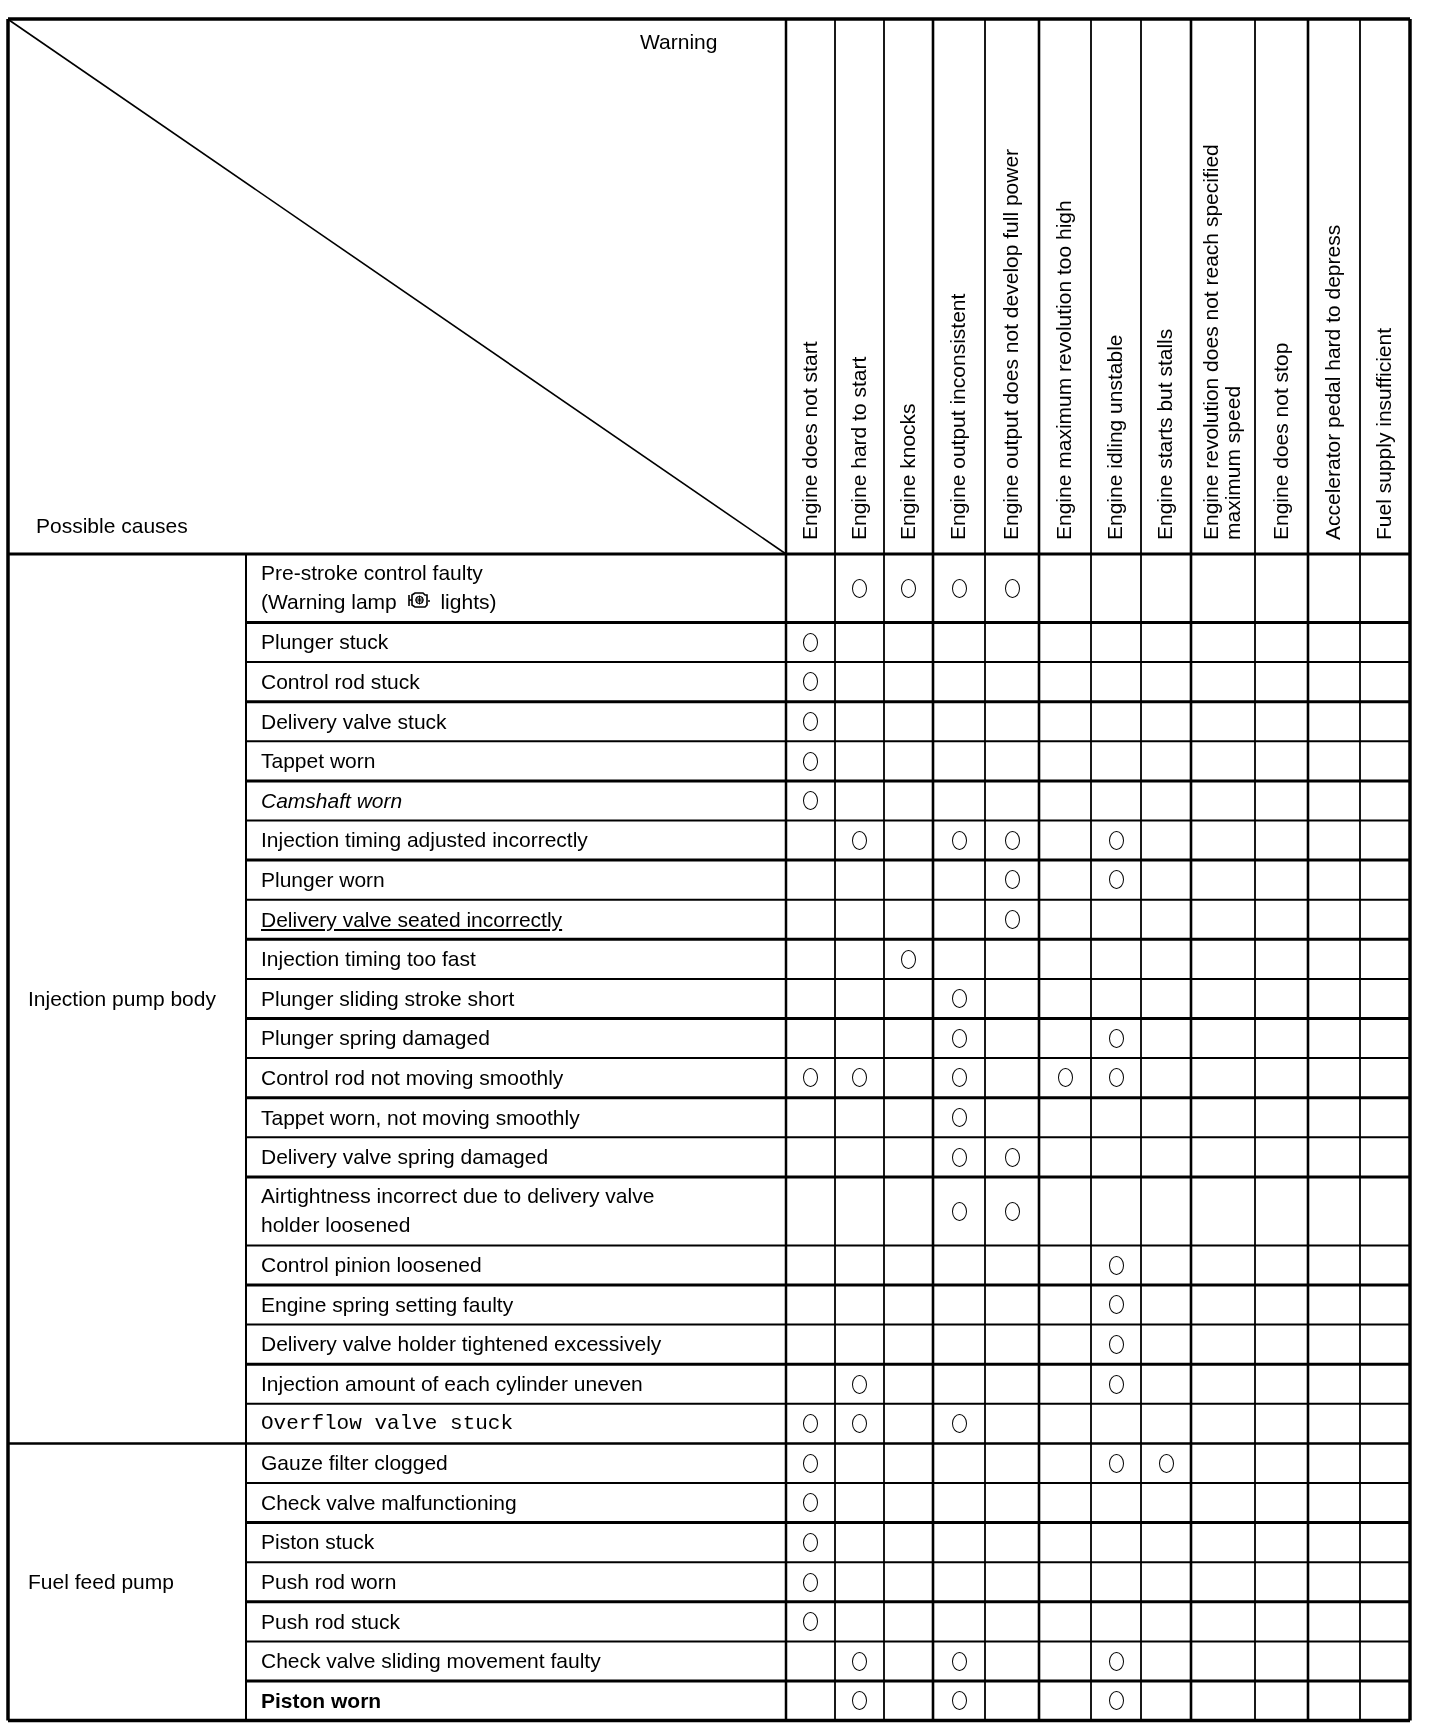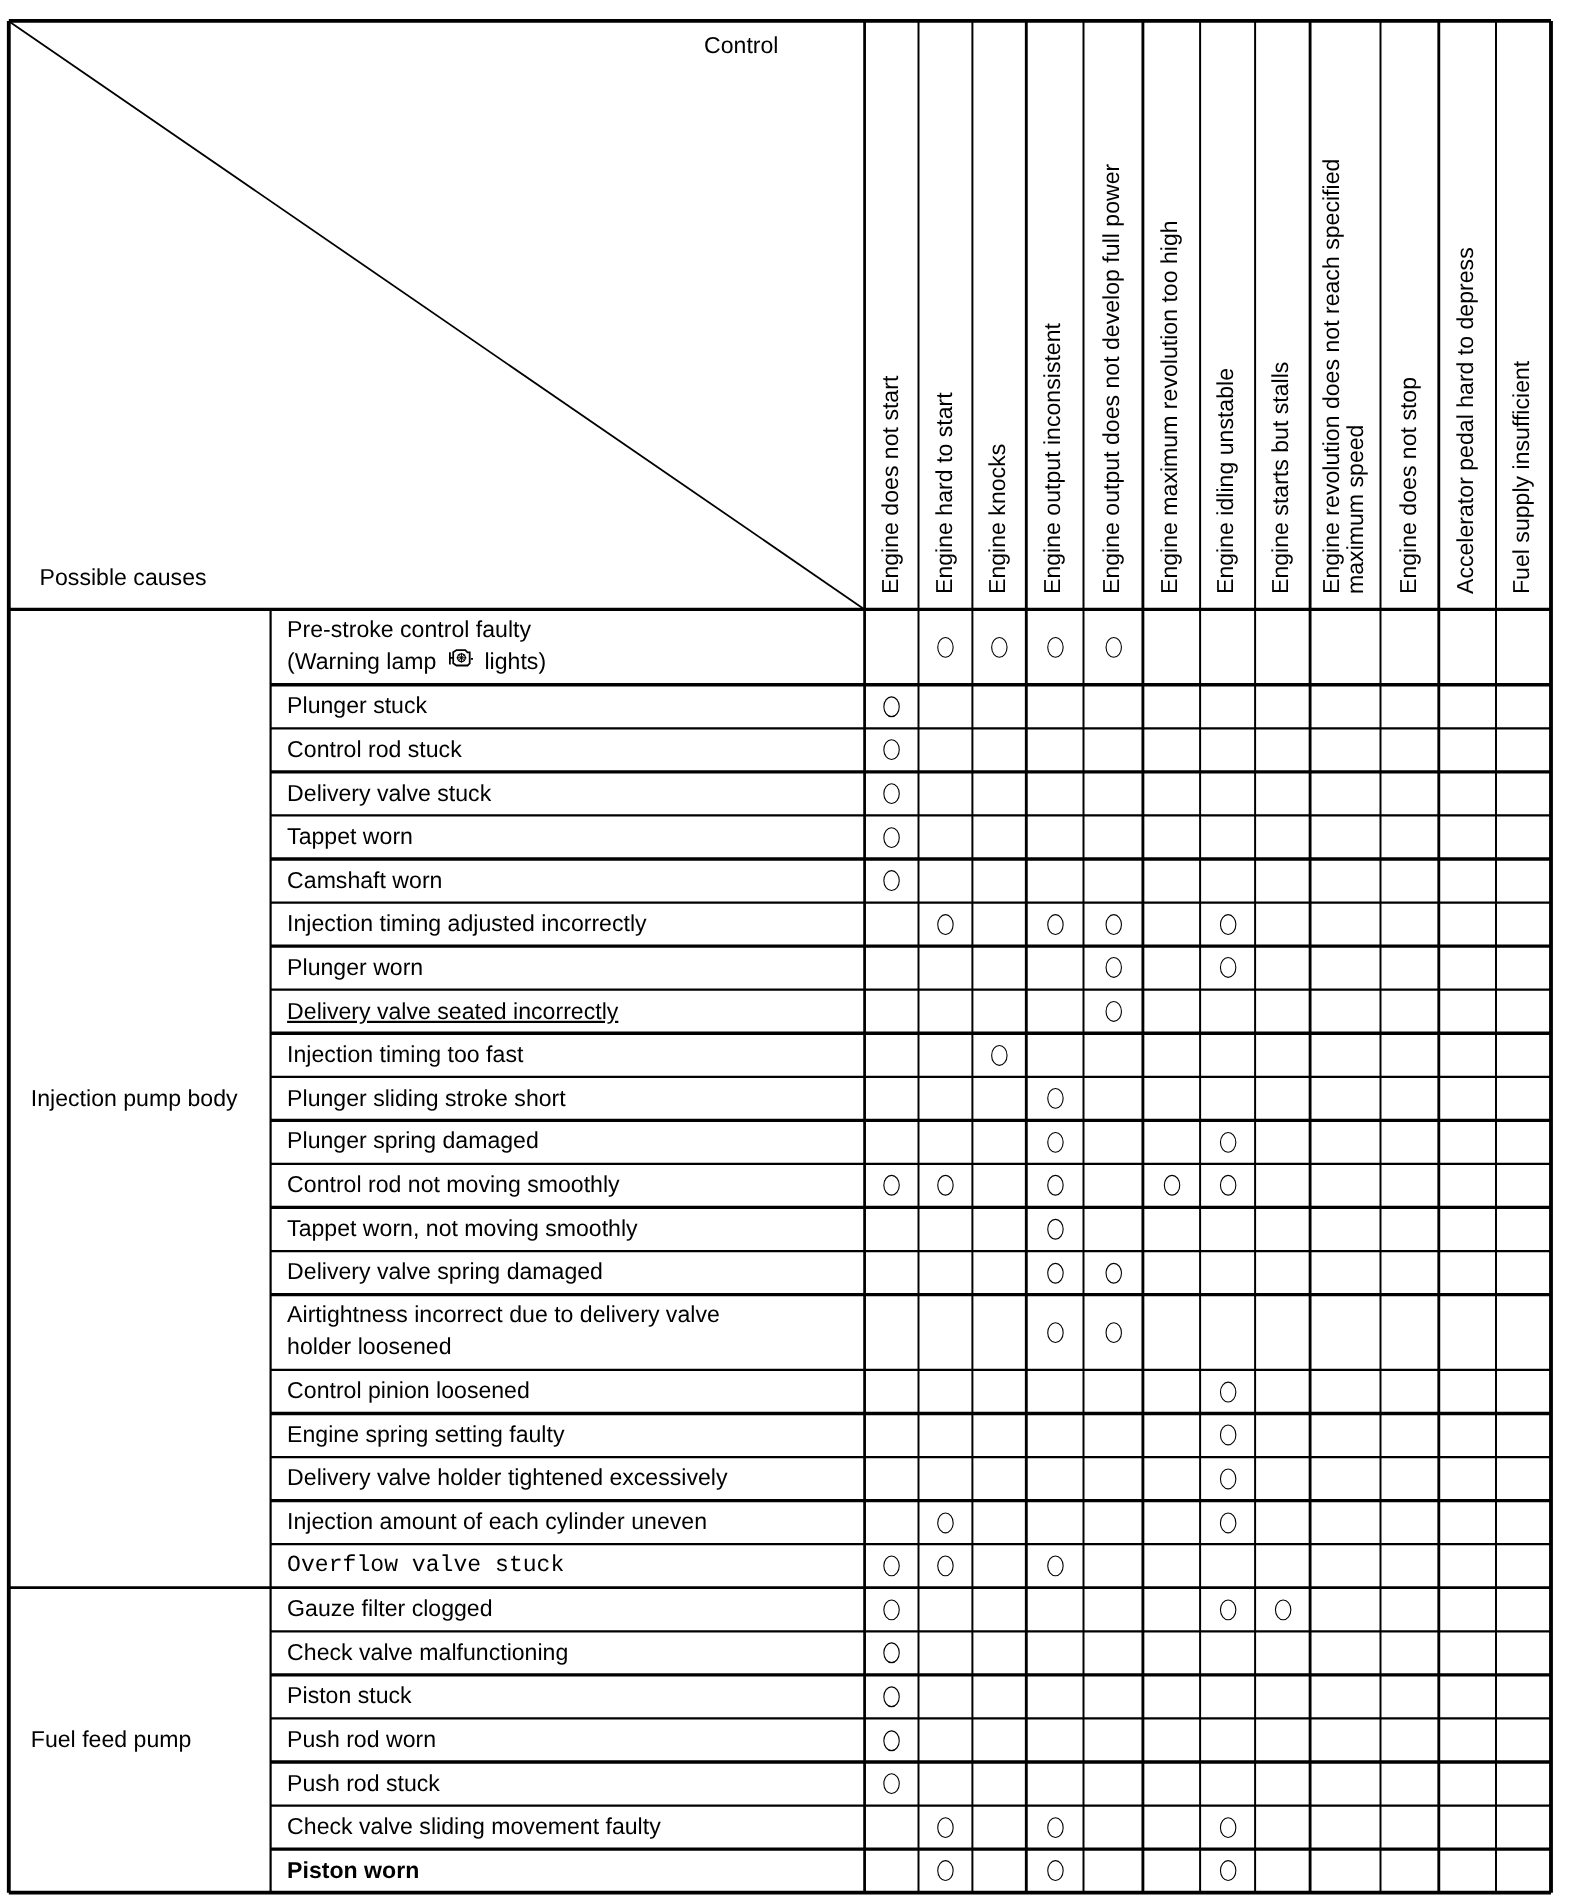--- a/index.html
+++ b/index.html
@@ -58,21 +58,21 @@
     <line x1="985" y1="19" x2="985" y2="1720.5999999999988" stroke="#000" stroke-width="1.8"></line>
     <line x1="1039" y1="19" x2="1039" y2="1720.5999999999988" stroke="#000" stroke-width="2.6"></line>
     <line x1="1091" y1="19" x2="1091" y2="1720.5999999999988" stroke="#000" stroke-width="1.8"></line>
     <line x1="1141" y1="19" x2="1141" y2="1720.5999999999988" stroke="#000" stroke-width="1.8"></line>
     <line x1="1191" y1="19" x2="1191" y2="1720.5999999999988" stroke="#000" stroke-width="2.6"></line>
     <line x1="1255" y1="19" x2="1255" y2="1720.5999999999988" stroke="#000" stroke-width="1.8"></line>
     <line x1="1308" y1="19" x2="1308" y2="1720.5999999999988" stroke="#000" stroke-width="2.6"></line>
     <line x1="1360" y1="19" x2="1360" y2="1720.5999999999988" stroke="#000" stroke-width="1.8"></line>
   </svg>
 <div id="layer">
-    <div class="txt" style="left: 640px; top: 28px;">Control</div>
+    <div class="txt" style="left: 640px; top: 28px;">Warning</div>
     <div class="txt" style="left: 36px; top: 512px;">Possible causes</div>
     <div class="vlabel" style="left: 798.5px; top: 540px;">Engine does not start</div>
     <div class="vlabel" style="left: 847.5px; top: 540px;">Engine hard to start</div>
     <div class="vlabel" style="left: 896.5px; top: 540px;">Engine knocks</div>
     <div class="vlabel" style="left: 947px; top: 540px;">Engine output inconsistent</div>
     <div class="vlabel" style="left: 1000px; top: 540px;">Engine output does not develop full power</div>
     <div class="vlabel" style="left: 1053px; top: 540px;">Engine maximum revolution too high</div>
     <div class="vlabel" style="left: 1104px; top: 540px;">Engine idling unstable</div>
     <div class="vlabel" style="left: 1154px; top: 540px;">Engine starts but stalls</div>
     <div class="vlabel" style="left: 1200px; top: 540px;">Engine revolution does not reach specified</div>
@@ -98,21 +98,21 @@
     <div style="position: absolute; left: 246px; top: 662.1px; width: 1164px; height: 39.6px;"></div>
     <div class="txt" style="left: 261px; top: 667.9px;">Control rod stuck</div>
     <div class="mark" style="left: 803px; top: 672.4px;"></div>
     <div style="position: absolute; left: 246px; top: 701.7px; width: 1164px; height: 39.6px;"></div>
     <div class="txt" style="left: 261px; top: 707.5px;">Delivery valve stuck</div>
     <div class="mark" style="left: 803px; top: 712px;"></div>
     <div style="position: absolute; left: 246px; top: 741.3px; width: 1164px; height: 39.6px;"></div>
     <div class="txt" style="left: 261px; top: 747.1px;">Tappet worn</div>
     <div class="mark" style="left: 803px; top: 751.6px;"></div>
     <div style="position: absolute; left: 246px; top: 780.9px; width: 1164px; height: 39.6px;"></div>
-    <div class="txt" style="left: 261px; top: 786.7px;">Camshaft worn</div>
+    <div class="txt" style="left: 261px; top: 786.7px; font-style: italic;">Camshaft worn</div>
     <div class="mark" style="left: 803px; top: 791.2px;"></div>
     <div style="position: absolute; left: 246px; top: 820.5px; width: 1164px; height: 39.6px;"></div>
     <div class="txt" style="left: 261px; top: 826.3px;">Injection timing adjusted incorrectly</div>
     <div class="mark" style="left: 852px; top: 830.8px;"></div>
     <div class="mark" style="left: 951.5px; top: 830.8px;"></div>
     <div class="mark" style="left: 1004.5px; top: 830.8px;"></div>
     <div class="mark" style="left: 1108.5px; top: 830.8px;"></div>
     <div style="position: absolute; left: 246px; top: 860.1px; width: 1164px; height: 39.6px;"></div>
     <div class="txt" style="left: 261px; top: 865.9px;">Plunger worn</div>
     <div class="mark" style="left: 1004.5px; top: 870.4px;"></div>

